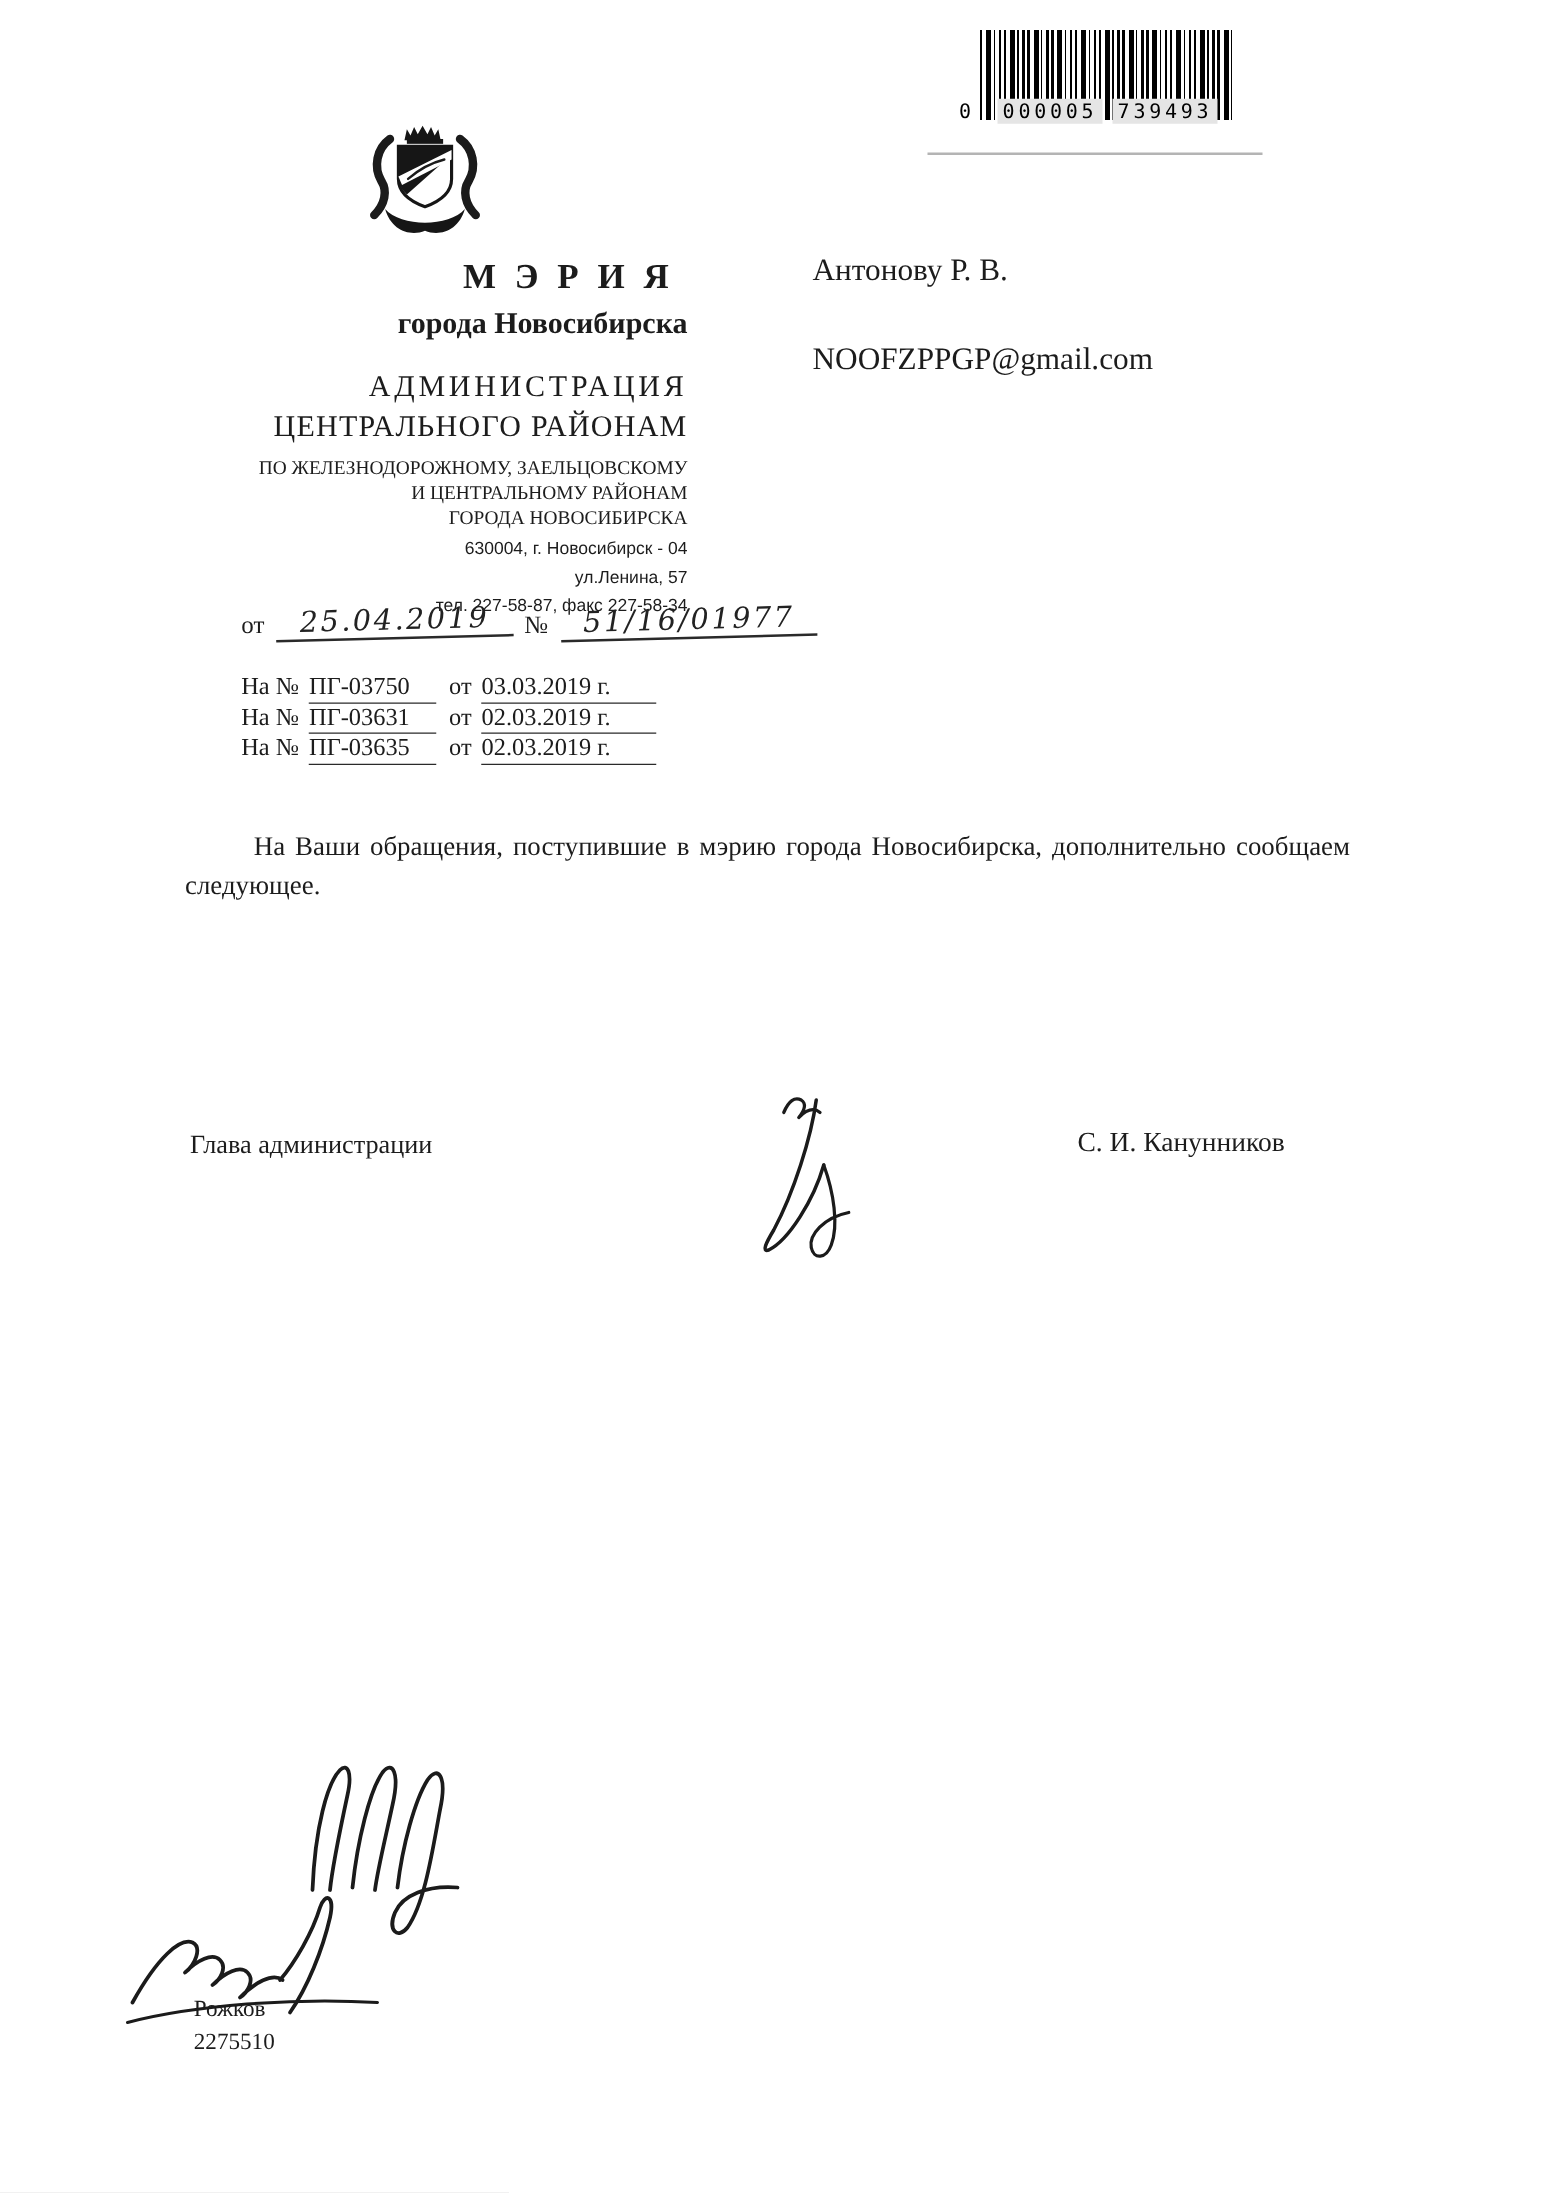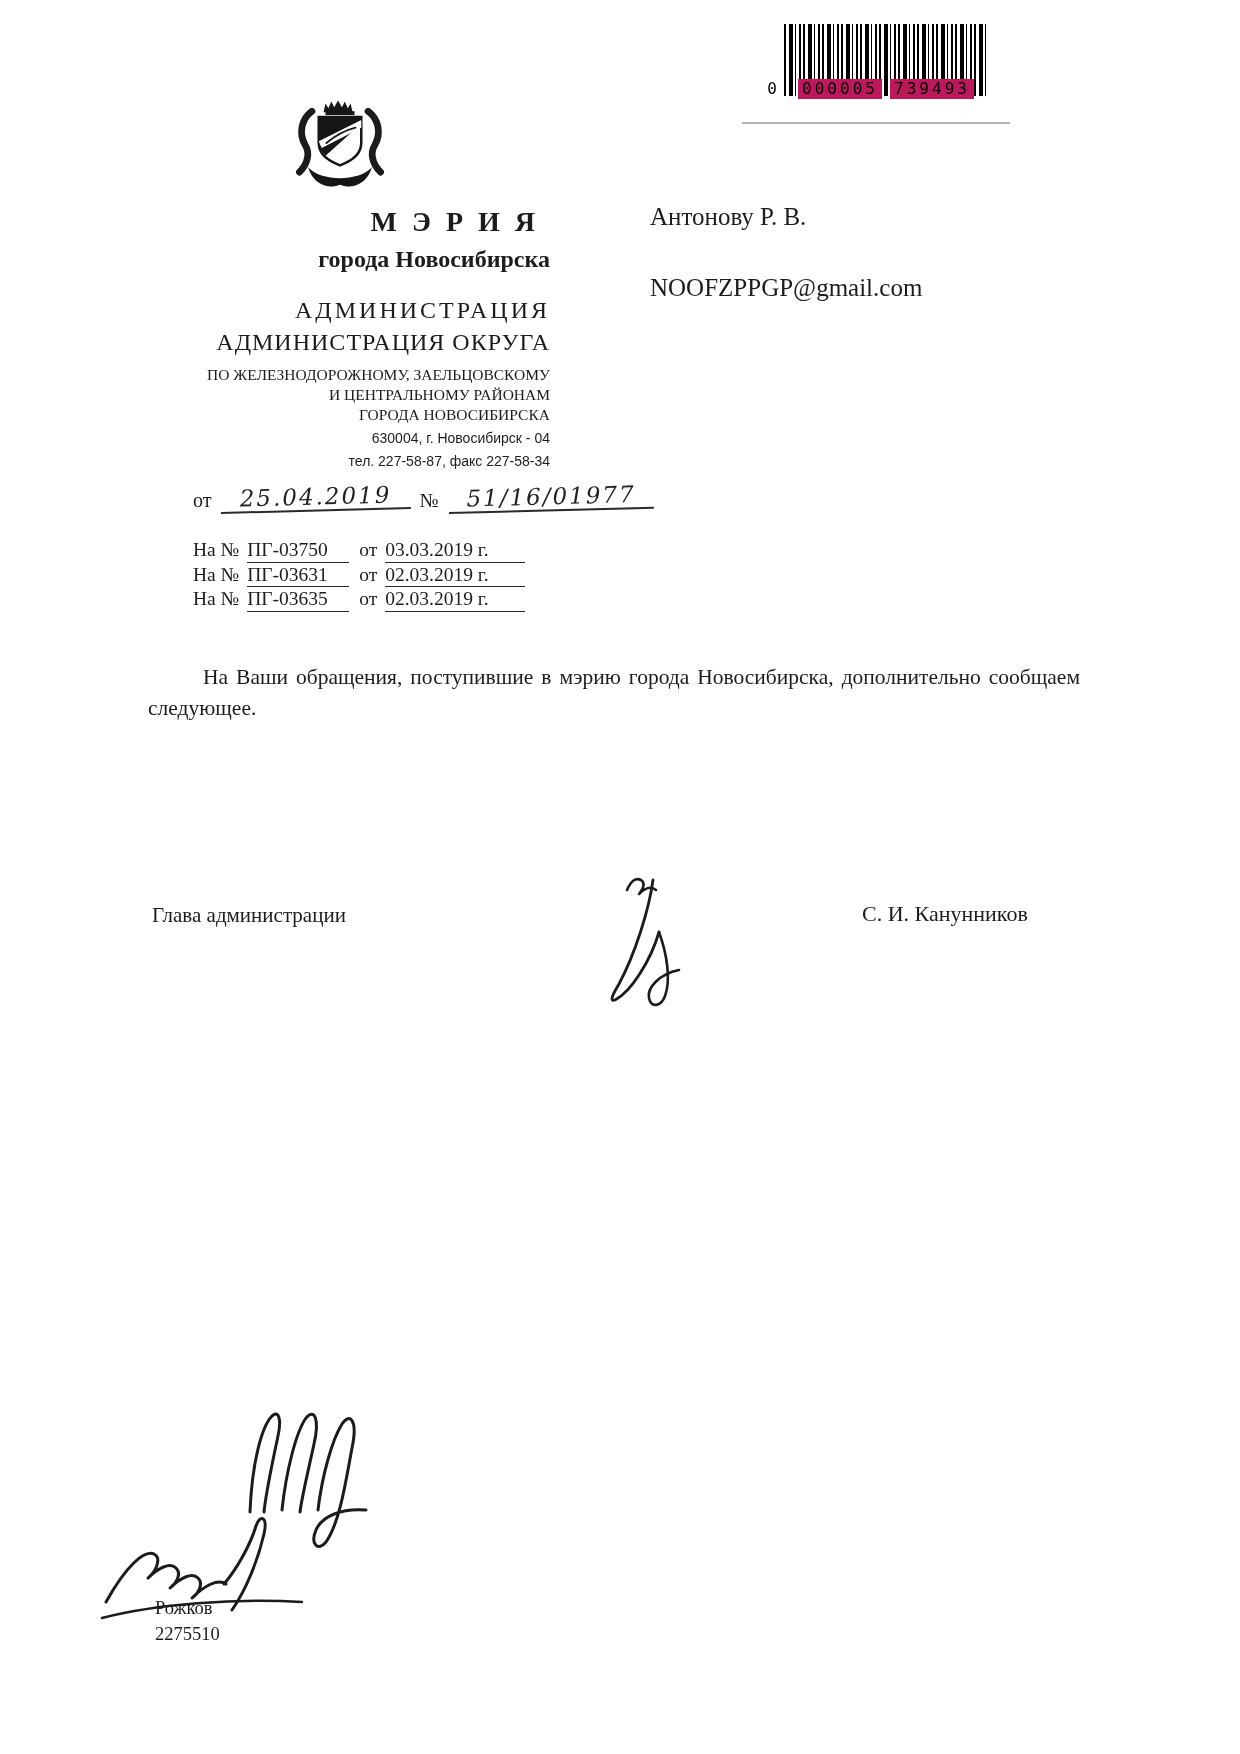--- a/index.html
+++ b/index.html
@@ -17,21 +17,21 @@
   .bars{
     position:absolute;inset:0;
     background:repeating-linear-gradient(90deg,
       #000 0,#000 2px,#fff 2px,#fff 5px,
       #000 5px,#000 9px,#fff 9px,#fff 11px,
       #000 11px,#000 12px,#fff 12px,#fff 15px,
       #000 15px,#000 17px,#fff 17px,#fff 19px);
   }
   .bc-num{
     position:absolute;bottom:-3px;height:20px;line-height:20px;
-    background:#be185d;font-family:"DejaVu Sans Mono", monospace;
+    background:#e5e5e5;font-family:"DejaVu Sans Mono", monospace;
     font-size:16px;letter-spacing:3px;text-align:center;color:#000;
   }
   .bc-zero{left:-20px;width:16px;background:transparent;letter-spacing:0;}
   .bc-left{left:14px;width:84px;}
   .bc-right{left:106px;width:84px;}
   .bc-underline{position:absolute;left:742px;top:122px;width:268px;height:2px;background:#b4b4b4;}
   
   .letterhead{position:absolute;left:130px;top:96px;width:420px;text-align:right;}
   .emblem{display:block;margin:0 auto 10px auto;}
   .lh-maeria{font-size:28px;font-weight:bold;letter-spacing:15px;text-indent:15px;margin:0 0 8px 0;}
@@ -102,25 +102,26 @@
       <path d="M38,20 h44 v27 q0,15 -22,23 q-22,-8 -22,-23 z" fill="#ffffff" stroke="#161616" stroke-width="2.6"></path>
       <path d="M38,20 H82 V27 L45,60 Q38,53 38,47 Z" fill="#161616"></path>
       <path d="M38,45 L82,23 L82,31 L41,52 Z" fill="#ffffff"></path>
       <path class="ink" d="M46,47 q14,-12 30,-16" stroke-width="2"></path>
 
       <path d="M27,72 C40,87 80,87 93,72 C88,90 72,95 60,90 C48,95 32,90 27,72 Z" fill="#161616"></path>
     </svg>
     <div class="lh-maeria">МЭРИЯ</div>
     <div class="lh-city">города Новосибирска</div>
     <div class="lh-admin1">АДМИНИСТРАЦИЯ</div>
-    <div class="lh-admin2">АДМИНИСТРАЦИЯ ОКРУГА</div>
+    <div class="lh-admin2">ЦЕНТРАЛЬНОГО РАЙОНАМ</div>
     <div class="lh-distr">ПО ЖЕЛЕЗНОДОРОЖНОМУ, ЗАЕЛЬЦОВСКОМУ</div>
     <div class="lh-distr">И ЦЕНТРАЛЬНОМУ РАЙОНАМ</div>
     <div class="lh-distr">ГОРОДА НОВОСИБИРСКА</div>
     <div class="lh-addr lh-addr1">630004, г. Новосибирск - 04</div>
+    <div class="lh-addr">ул.Ленина, 57</div>
     <div class="lh-addr">тел. 227-58-87, факс 227-58-34</div>
   </div>
 
   <div class="ref-date-row">
     <span>от</span><span class="hw hw-date">25.04.2019</span><span>№</span><span class="hw hw-num">51/16/01977</span>
   </div>
 
   <div class="ref-replies">
     <div class="reply-row">
       <span>На  №</span><span class="u u-num">ПГ-03750</span><span>от</span><span class="u u-date">03.03.2019 г.</span>

